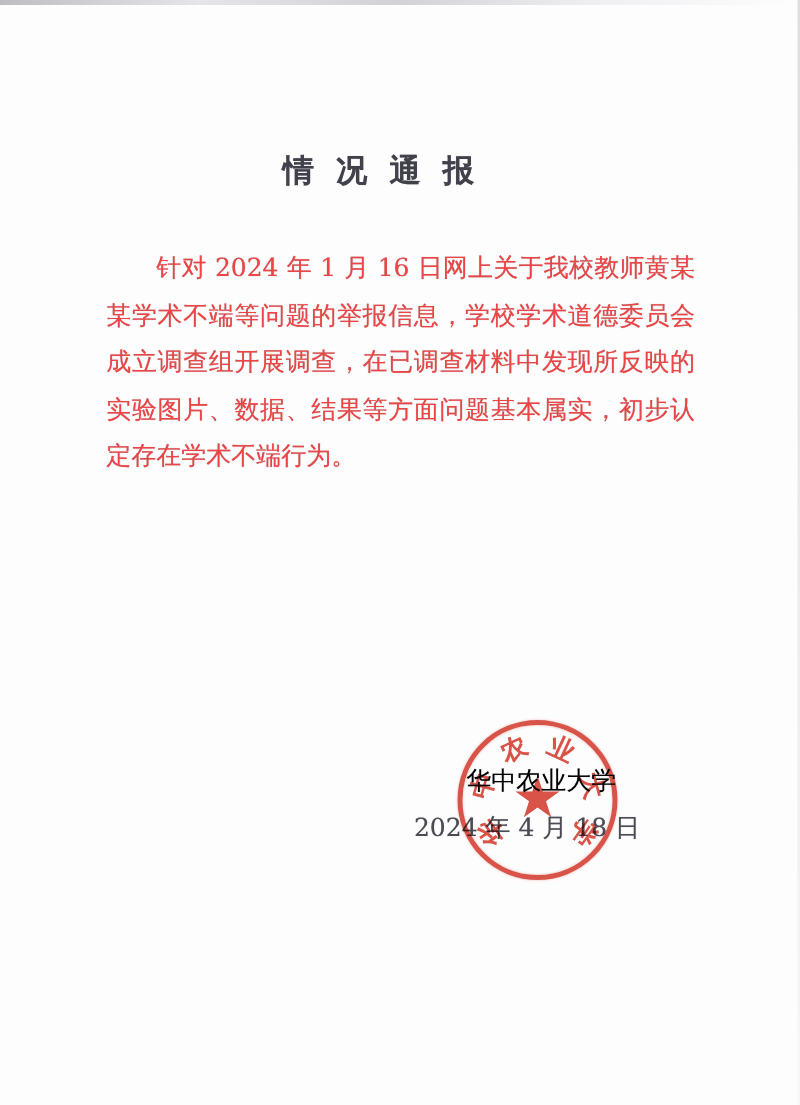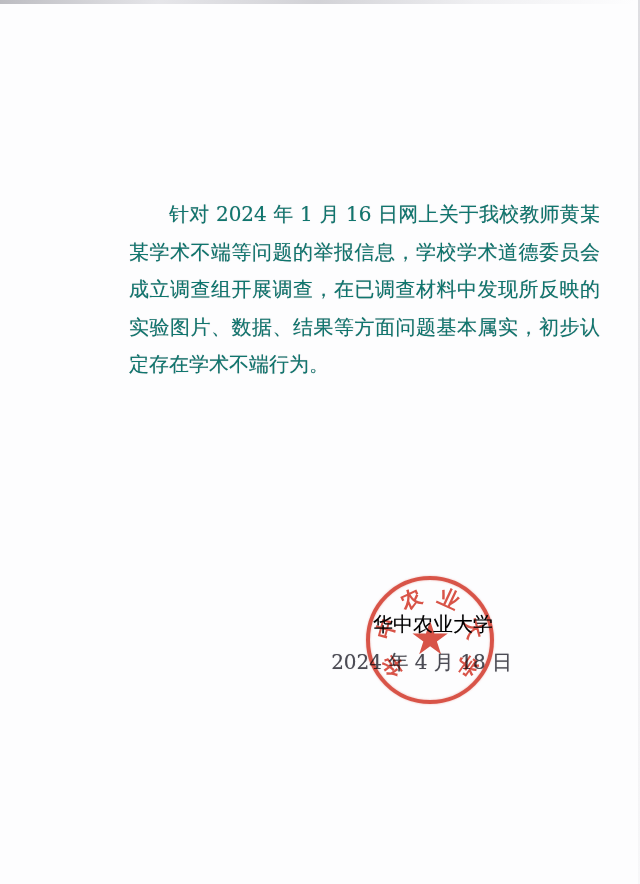--- a/index.html
+++ b/index.html
@@ -26,24 +26,23 @@
     position:absolute; top:120px; left:0; width:610px;
     text-align:center;
     font-size:25px; font-weight:bold;
     letter-spacing:0.18em;
     color:#41414b;
     text-shadow:0 0 .6px rgba(65,65,75,.55);
   }
   .body-text {
     position:absolute; left:85px; top:196px; width:471px;
     font-size:20px; line-height:37.5px;
-    color:#0f766e;
+    color:#ef4444;
     text-align:justify;
     text-shadow:0 0 .7px rgba(93,93,102,.55);
-    margin-left:44px;
   }
   .body-text p { margin:0; text-indent:2em; }
   .signature {
     position:absolute; top:611px; right:147px;
     font-size:20px; color:#000000;
     text-shadow:0 0 .7px rgba(75,75,84,.5);
     white-space:nowrap;
   }
   .date-line {
     position:absolute; top:649px; right:128px;
@@ -81,20 +80,21 @@
   }
 </style>
 </head>
 <body>
 
 <div class="page">
 
   <div class="scan-top"></div>
   <div class="scan-right"></div>
 
+  <div class="title">情 况 通 报</div>
 
   <div class="body-text">
     <p>针对 2024 年 1 月 16 日网上关于我校教师黄某某学术不端等问题的举报信息，学校学术道德委员会成立调查组开展调查，在已调查材料中发现所反映的实验图片、数据、结果等方面问题基本属实，初步认定存在学术不端行为。</p>
   </div>
 
   <div class="signature">华中农业大学</div>
 
   <div class="date-line">2024 年 4 月 18 日</div>
 
   <div class="seal">

